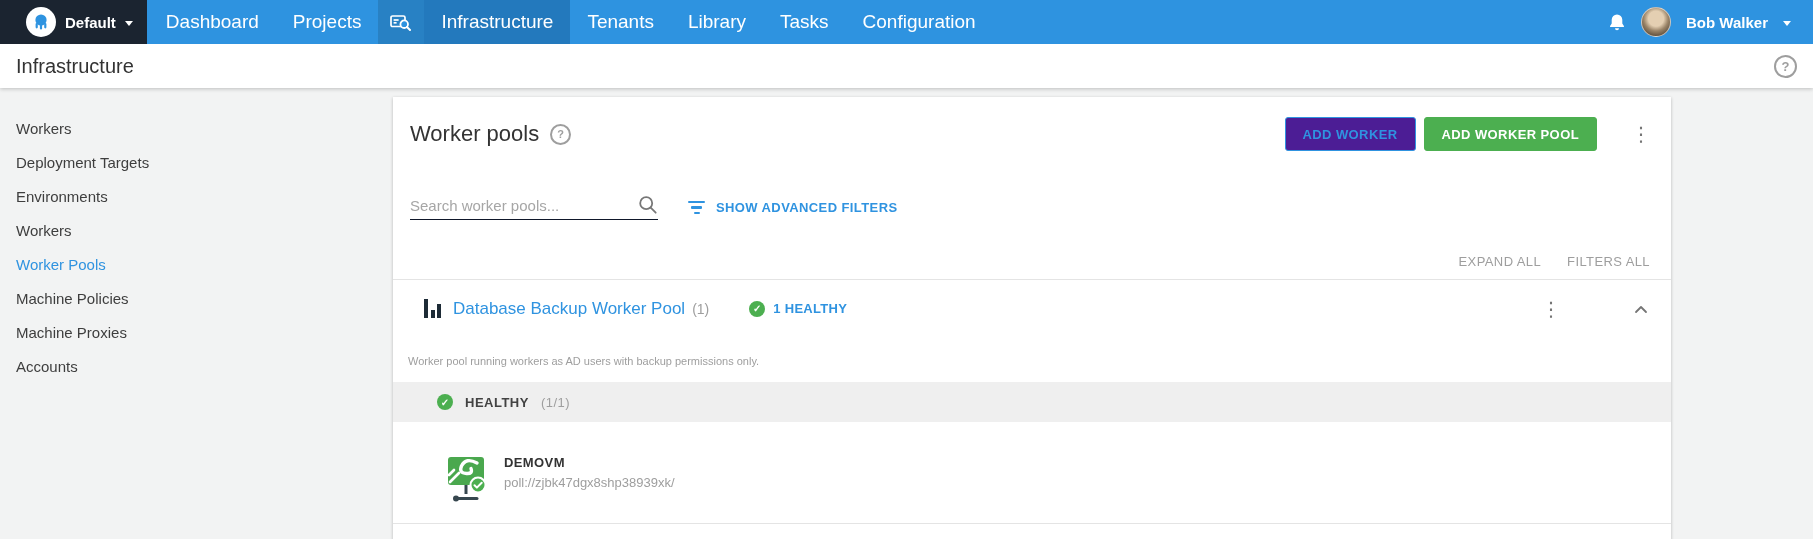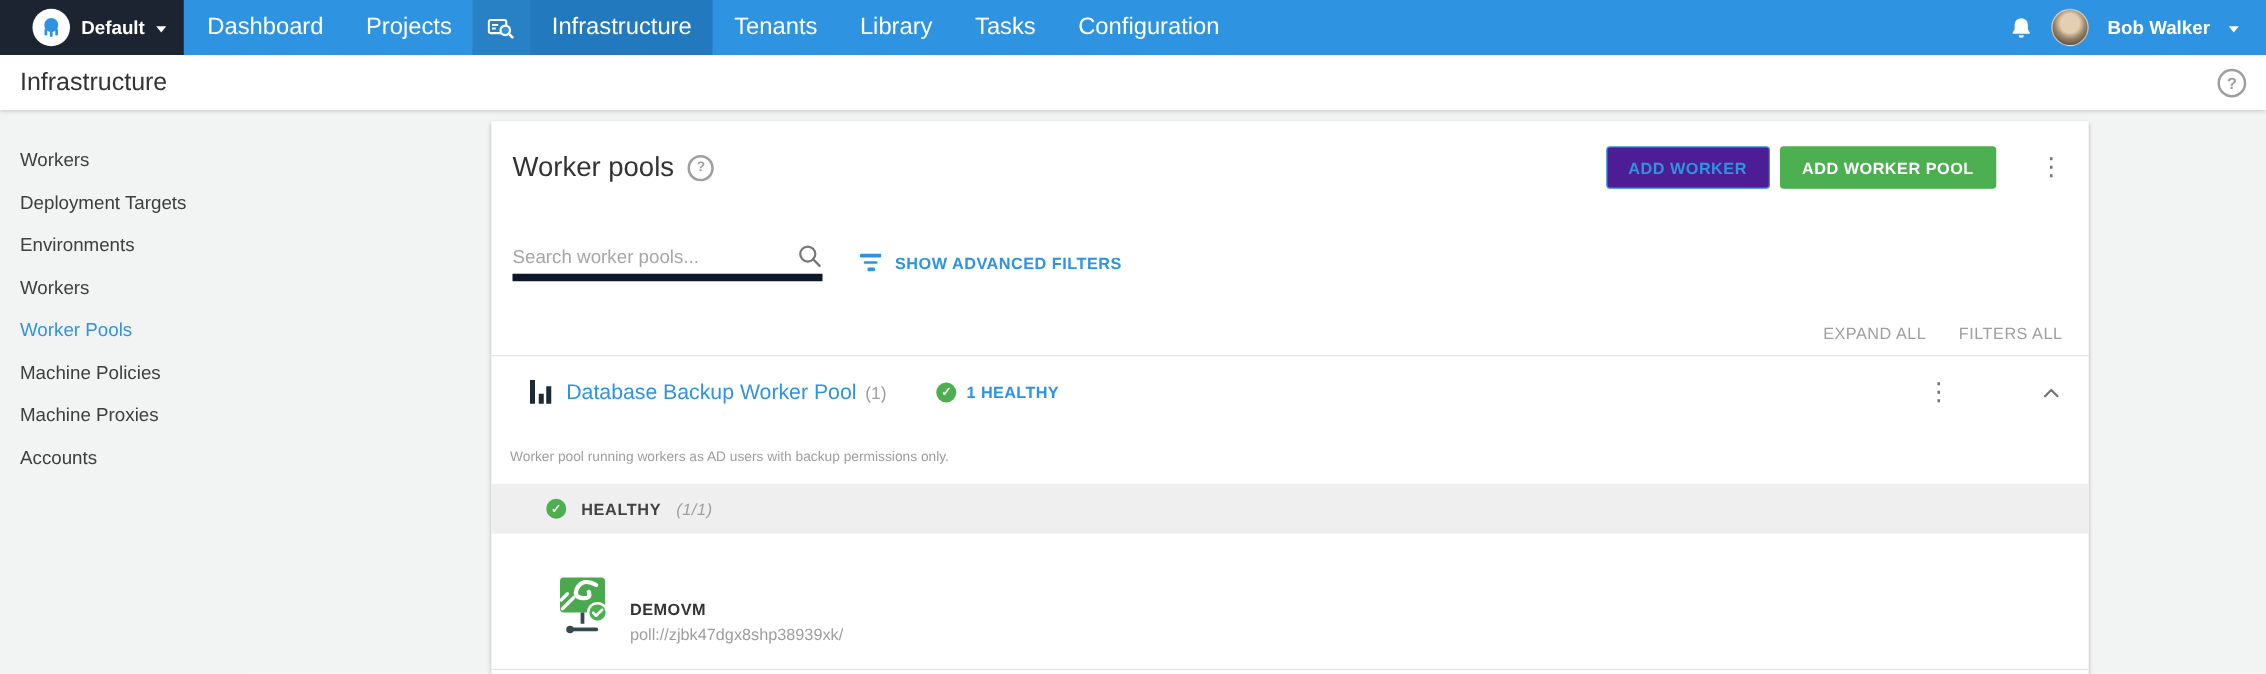--- a/index.html
+++ b/index.html
@@ -52,21 +52,21 @@
     margin-left:11px;cursor:pointer;background:#fff;}
   .head-actions{margin-left:auto;display:flex;align-items:center;}
   .btn{height:34px;border-radius:3px;font-size:13px;font-weight:bold;letter-spacing:0.4px;
     padding:0 17px;cursor:pointer;font-family:inherit;}
   .btn-outline{background:#4c1d95;border:1px solid var(--accent,#2f93e0);color:var(--accent,#2f93e0);}
   .btn-green{background:var(--green,#4caf50);border:1px solid var(--green,#4caf50);color:#fff;margin-left:8px;}
   .dots-btn{background:none;border:none;color:#757575;font-size:20px;line-height:1;cursor:pointer;
     padding:2px 6px;font-family:inherit;}
   .head-dots{margin-left:28px;}
   .search-row{display:flex;align-items:center;padding-left:17px;margin-top:44px;}
-  .search-field{display:flex;align-items:center;width:248px;border-bottom:6px solid #0f172a;
+  .search-field{display:flex;align-items:center;width:248px;border-bottom:1px solid #0f172a;
     padding-bottom:4px;}
   .search-input{border:none;outline:none;flex:1;font-size:15px;color:#333;font-family:inherit;
     background:transparent;padding:0;}
   .search-input::placeholder{color:#a6a6a6;}
   .adv-filter-btn{display:flex;align-items:center;gap:11px;margin-left:30px;background:none;border:none;
     color:var(--accent,#2f93e0);font-size:13px;font-weight:bold;letter-spacing:0.4px;cursor:pointer;
     font-family:inherit;padding:0;}
   .filter-icon{display:flex;flex-direction:column;align-items:center;gap:3px;}
   .filter-icon span{display:block;height:2.5px;background:var(--accent,#2f93e0);border-radius:1px;}
   .filter-icon .f1{width:17px;} .filter-icon .f2{width:11px;} .filter-icon .f3{width:6px;}
@@ -84,21 +84,21 @@
   .check-badge{width:16px;height:16px;border-radius:50%;background:var(--green,#4caf50);color:#fff;
     display:flex;align-items:center;justify-content:center;font-size:10px;font-weight:bold;flex:none;}
   .pool-head .check-badge{margin-left:40px;}
   .health-summary{color:var(--accent,#2f93e0);font-size:13px;font-weight:bold;letter-spacing:0.3px;margin-left:8px;}
   .pool-actions{margin-left:auto;display:flex;align-items:center;}
   .pool-dots{margin-right:62px;}
   .chev-btn{background:none;border:none;cursor:pointer;padding:4px;display:flex;}
   .pool-desc{color:#9e9e9e;font-size:11px;margin:18px 0 15px;padding-left:15px;}
   .group-row{background:#efefef;height:40px;display:flex;align-items:center;padding-left:44px;gap:12px;cursor:pointer;}
   .group-label{font-size:13px;font-weight:bold;color:#424242;letter-spacing:0.5px;}
-  .group-count{font-size:13px;color:#9e9e9e;letter-spacing:0.5px;font-style:italic;}
+  .group-count{font-size:13px;color:#9e9e9e;letter-spacing:0.5px;}
   .machine-row{display:flex;align-items:flex-start;gap:17px;padding:33px 0 20px 52px;cursor:pointer;}
   .machine-name{font-size:13px;font-weight:bold;color:#333;letter-spacing:0.4px;}
   .machine-uri{font-size:13px;color:#9e9e9e;margin-top:5px;}
 </style>
 </head>
 <body>
 
 <header class="topnav">
   <div class="space-switcher">
     <span class="logo-circle">
@@ -236,21 +236,21 @@
             <path d="M4 20 l5 -5" stroke="#fff" stroke-width="2.6" stroke-linecap="round"></path>
             <path d="M32 8 q-11 -6 -15.5 3 q-3 7 5 7.5 q6.5 0.5 4.5 -5" fill="none" stroke="#fff" stroke-width="3.4" stroke-linecap="round"></path>
             <path d="M21 30 v9" stroke="#37474f" stroke-width="3"></path>
             <path d="M13 43.5 h19" stroke="#37474f" stroke-width="3" stroke-linecap="round"></path>
             <circle cx="11" cy="43.5" r="3" fill="#37474f"></circle>
             <circle cx="33" cy="30" r="7.5" fill="#4caf50" stroke="#fff" stroke-width="2"></circle>
             <path d="M29.5 30.2 l2.4 2.4 l4.8 -4.8" fill="none" stroke="#fff" stroke-width="2" stroke-linecap="round" stroke-linejoin="round"></path>
           </svg>
         </span>
         <span>
-          <span class="machine-name" style="display:block;margin-top:20px;">DEMOVM</span>
+          <span class="machine-name" style="display:block;">DEMOVM</span>
           <span class="machine-uri" style="display:block;">poll://zjbk47dgx8shp38939xk/</span>
         </span>
       </div>
 
       <div class="divider"></div>
     </section>
 
   </main>
 </div>
 

